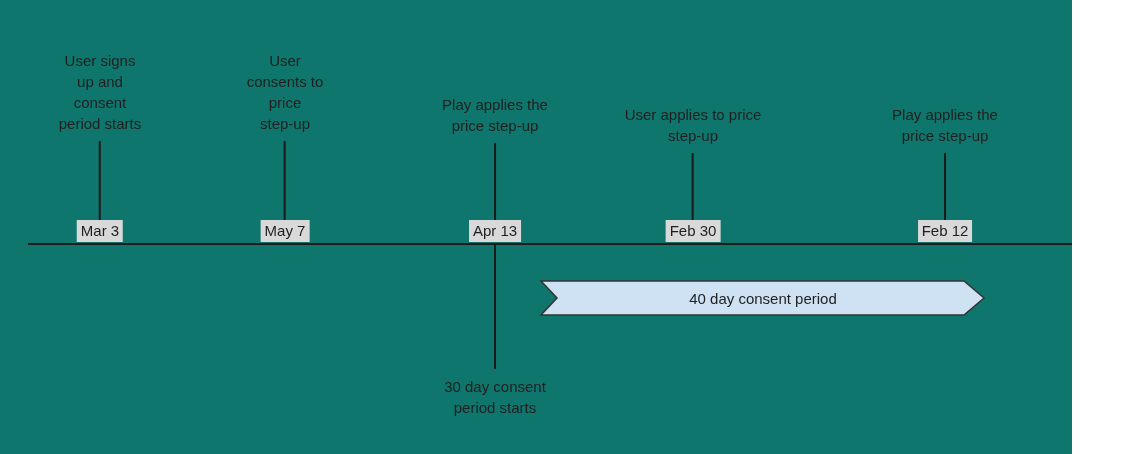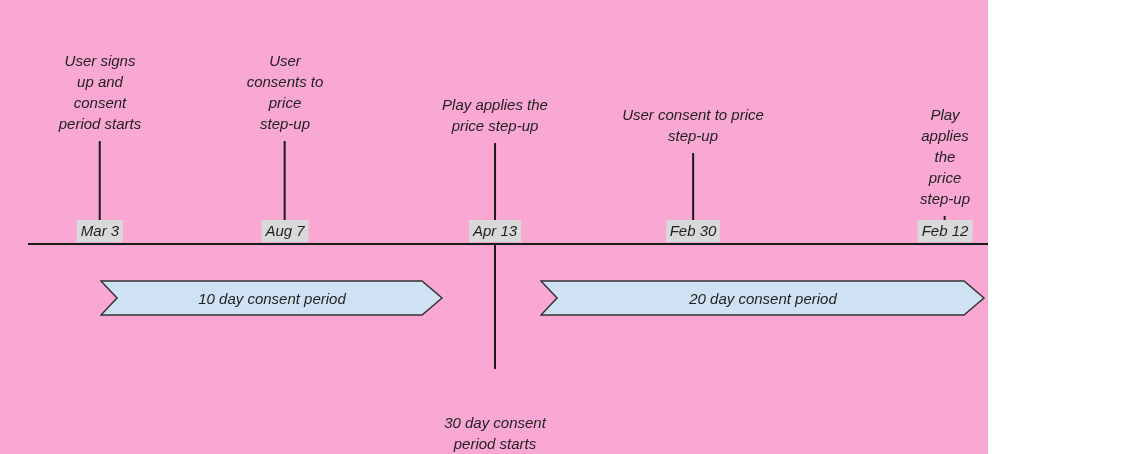--- a/index.html
+++ b/index.html
@@ -4,25 +4,24 @@
 <style>
   html, body {
     margin: 0;
     padding: 0;
     background: #ffffff;
     font-family: "Liberation Sans", sans-serif;
     color: #1f1f1f;
   }
   .canvas {
     position: relative;
-    width: 988px;
+    width: 1072px;
     height: 454px;
-    background: #f9a8d4;
+    background: #0f766e;
     overflow: hidden;
-    font-style: italic;
   }
   
   .timeline-line {
     position: absolute;
     left: 28px;
     top: 243px;
     width: 1082px;
     height: 2px;
     background: #1a1a1a;
   }
@@ -80,21 +79,20 @@
   }
   .annotation-label {
     position: absolute;
     left: 495px;
     top: 376px;
     transform: translateX(-50%);
     white-space: pre-line;
     text-align: center;
     font-size: 15px;
     line-height: 21px;
-    margin-top: 36px;
   }
 </style>
 </head>
 <body>
 
 <div class="canvas">
 
   <div class="event" style="left:100px; top:50px; height:193px;">
     <div class="event-label">User signs
 up and
@@ -103,57 +101,51 @@
     <div class="event-tick"></div>
     <div class="date-chip">Mar 3</div>
   </div>
 
   <div class="event" style="left:285px; top:50px; height:193px;justify-content:flex-end;">
     <div class="event-label">User
 consents to
 price
 step-up</div>
     <div class="event-tick"></div>
-    <div class="date-chip">Aug 7</div>
+    <div class="date-chip">May 7</div>
   </div>
 
   <div class="event" style="left:495px; top:94px; height:149px;">
     <div class="event-label">Play applies the
 price step-up</div>
     <div class="event-tick"></div>
     <div class="date-chip">Apr 13</div>
   </div>
 
   <div class="event" style="left:693px; top:104px; height:139px;">
-    <div class="event-label">User consent to price
+    <div class="event-label">User applies to price
 step-up</div>
     <div class="event-tick"></div>
     <div class="date-chip">Feb 30</div>
   </div>
 
   <div class="event" style="left:945px; top:104px; height:139px;">
     <div class="event-label">Play applies the
 price step-up</div>
     <div class="event-tick"></div>
     <div class="date-chip">Feb 12</div>
   </div>
 
   <div class="timeline-line"></div>
 
-  <div class="period-arrow" style="left:100px; width:344px; height:36px;">
-    <svg width="344" height="36" viewBox="0 0 344 36">
-      <polygon points="1,1 322,1 342,18 322,35 1,35 17,18" fill="#cfe2f3" stroke="#333333" stroke-width="1.5" stroke-linejoin="miter"></polygon>
-    </svg>
-    <div class="period-label">10 day consent period</div>
-  </div>
 
   <div class="period-arrow" style="left:540px; width:446px; height:36px;">
     <svg width="446" height="36" viewBox="0 0 446 36">
       <polygon points="1,1 424,1 444,18 424,35 1,35 17,18" fill="#cfe2f3" stroke="#333333" stroke-width="1.5" stroke-linejoin="miter"></polygon>
     </svg>
-    <div class="period-label">20 day consent period</div>
+    <div class="period-label">40 day consent period</div>
   </div>
 
   <div class="annotation-line"></div>
   <div class="annotation-label">30 day consent
 period starts</div>
 
 </div>
 
 </body></html>

